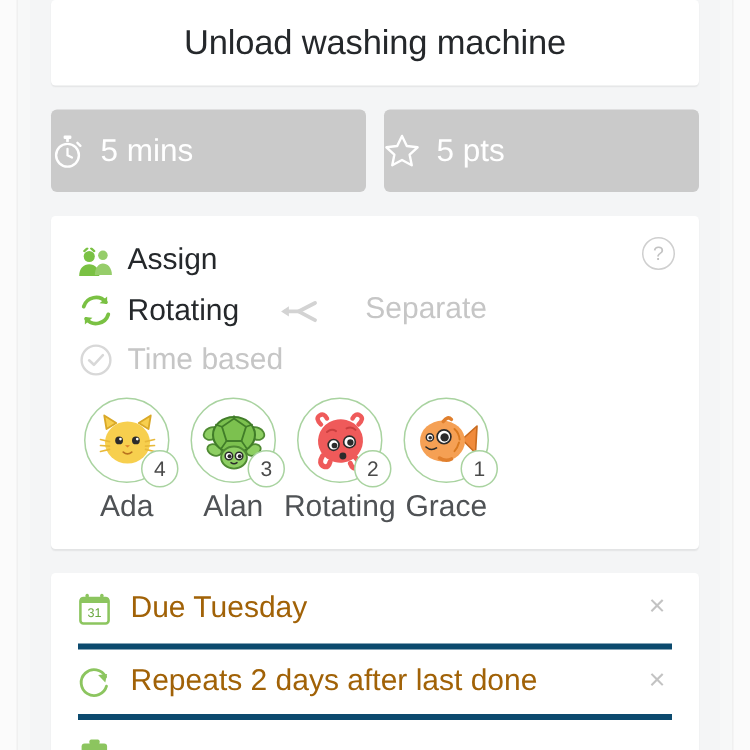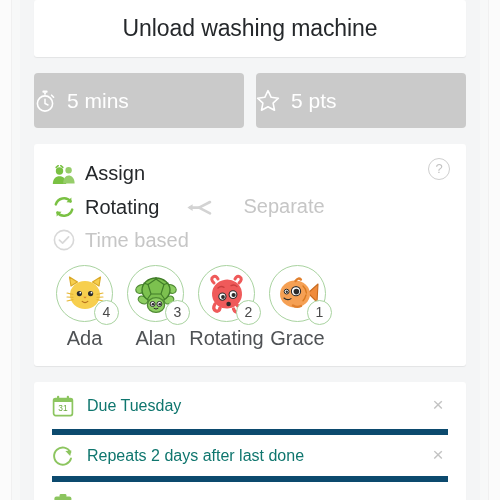--- a/index.html
+++ b/index.html
@@ -162,25 +162,25 @@
   }
 
   
   .sched-card { margin-top: 16px; padding: 0 18px; }
   .sched-row {
     display: flex;
     align-items: center;
     height: 47px;
     gap: 13px;
   }
-  .sched-row + .sched-row { border-top: 6px solid #0c4a6e; }
+  .sched-row + .sched-row { border-top: 4px solid #0c4a6e; }
   .sched-label {
     flex: 1;
-    font-size: 16px;
-    color: #0f766e;
+    font-size: 20px;
+    color: #a16207;
   }
   .close-x {
     width: 20px; height: 20px;
     color: #c3c3c3;
     font-size: 19px;
     line-height: 18px;
     text-align: center;
     cursor: pointer;
     font-family: "Liberation Sans", sans-serif;
   }

